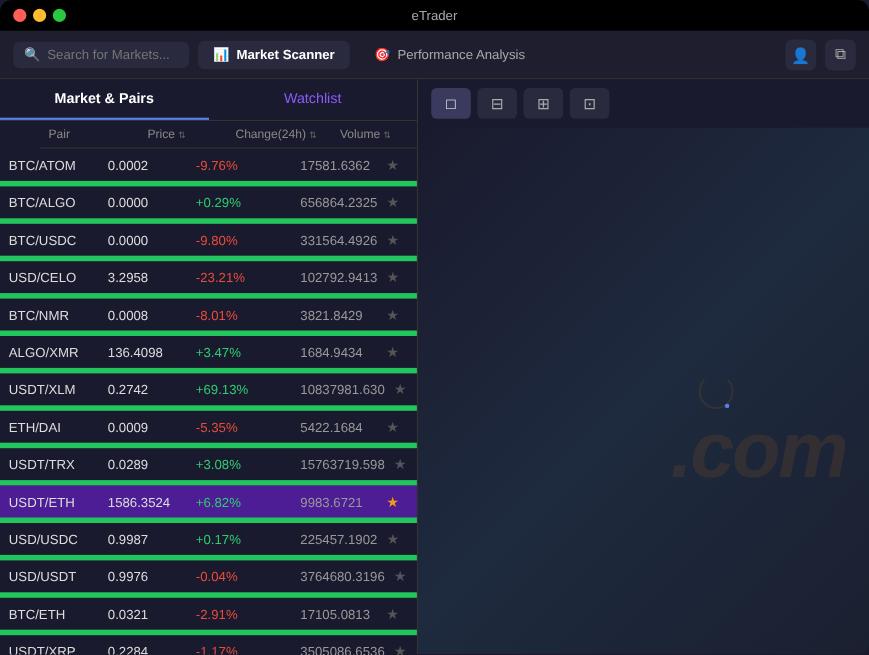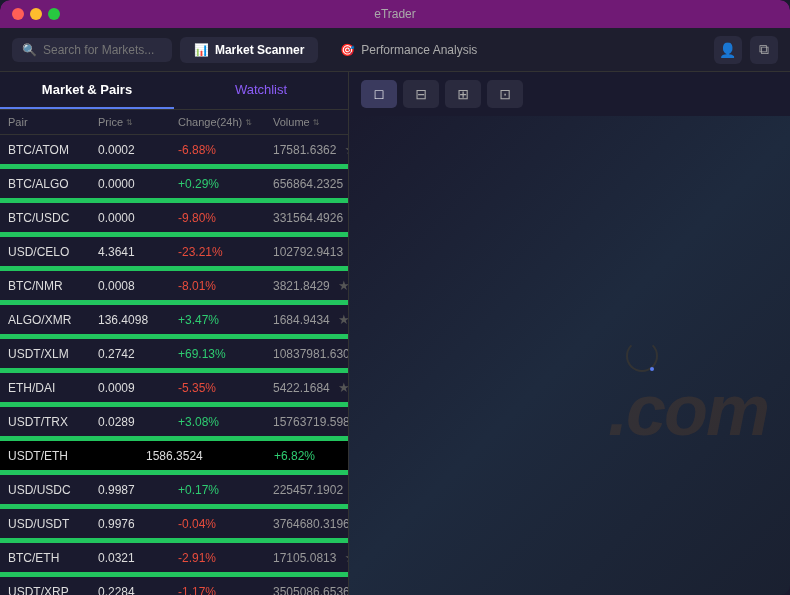--- a/index.html
+++ b/index.html
@@ -10,21 +10,21 @@
       background: #1a1a2e;
       font-family: -apple-system, BlinkMacSystemFont, 'Segoe UI', sans-serif;
       overflow: hidden;
       display: flex;
       flex-direction: column;
       border-radius: 10px;
     }
 
     
     .title-bar {
-      background: #701a75;
+      background: #000000;
       height: 28px;
       display: flex;
       align-items: center;
       justify-content: center;
       position: relative;
       border-radius: 10px 10px 0 0;
       flex-shrink: 0;
     }
 
     .title-bar-buttons {
@@ -131,21 +131,21 @@
 
     
     .main-content {
       display: flex;
       flex: 1;
       overflow: hidden;
     }
 
     
     .left-panel {
-      width: 349px;
+      width: 380px;
       background: #1a1a2e;
       display: flex;
       flex-direction: column;
       border-right: 1px solid #333;
       flex-shrink: 0;
     }
 
     
     .panel-tabs {
       display: flex;
@@ -168,20 +168,21 @@
     }
 
     
     .table-header {
       display: grid;
       grid-template-columns: 90px 80px 95px auto 28px;
       padding: 6px 8px;
       border-bottom: 1px solid #333;
       color: #888;
       font-size: 11px;
+      margin-left: 36px;
     }
 
     .table-header span {
       display: flex;
       align-items: center;
       gap: 3px;
     }
 
     .sort-icon {
       color: #666;
@@ -196,22 +197,21 @@
     .table-row {
       display: grid;
       grid-template-columns: 90px 80px 95px auto 28px;
       padding: 7px 8px;
       border-bottom: 5px solid #22c55e;
       align-items: center;
       font-size: 12px;
     }
 
     .table-row.highlighted {
-      background: #000000;
-      gap: 48px;
+      background: #4c1d95;
     }
 
     .pair-name {
       color: #ddd;
       font-weight: 500;
     }
 
     .price-val {
       color: #ddd;
     }
@@ -418,41 +418,41 @@
         <span>Volume</span>
         <span class="sort-icon">⇅</span>
       </span>
       <span></span>
     </div>
 
     <div class="table-body" id="table-body">
     <div class="table-row">
       <span class="pair-name">BTC/ATOM</span>
       <span class="price-val">0.0002</span>
-      <span class="change-neg">-6.88%</span>
+      <span class="change-neg">-9.76%</span>
       <span class="volume-val">17581.6362</span>
       <span class="star-empty">★</span>
     </div>
         <div class="table-row">
       <span class="pair-name">BTC/ALGO</span>
       <span class="price-val">0.0000</span>
       <span class="change-pos">+0.29%</span>
       <span class="volume-val">656864.2325</span>
       <span class="star-empty">★</span>
     </div>
         <div class="table-row">
       <span class="pair-name">BTC/USDC</span>
       <span class="price-val">0.0000</span>
       <span class="change-neg">-9.80%</span>
       <span class="volume-val">331564.4926</span>
       <span class="star-empty">★</span>
     </div>
         <div class="table-row">
       <span class="pair-name">USD/CELO</span>
-      <span class="price-val">4.3641</span>
+      <span class="price-val">3.2958</span>
       <span class="change-neg">-23.21%</span>
       <span class="volume-val">102792.9413</span>
       <span class="star-empty">★</span>
     </div>
         <div class="table-row">
       <span class="pair-name">BTC/NMR</span>
       <span class="price-val">0.0008</span>
       <span class="change-neg">-8.01%</span>
       <span class="volume-val">3821.8429</span>
       <span class="star-empty">★</span>

